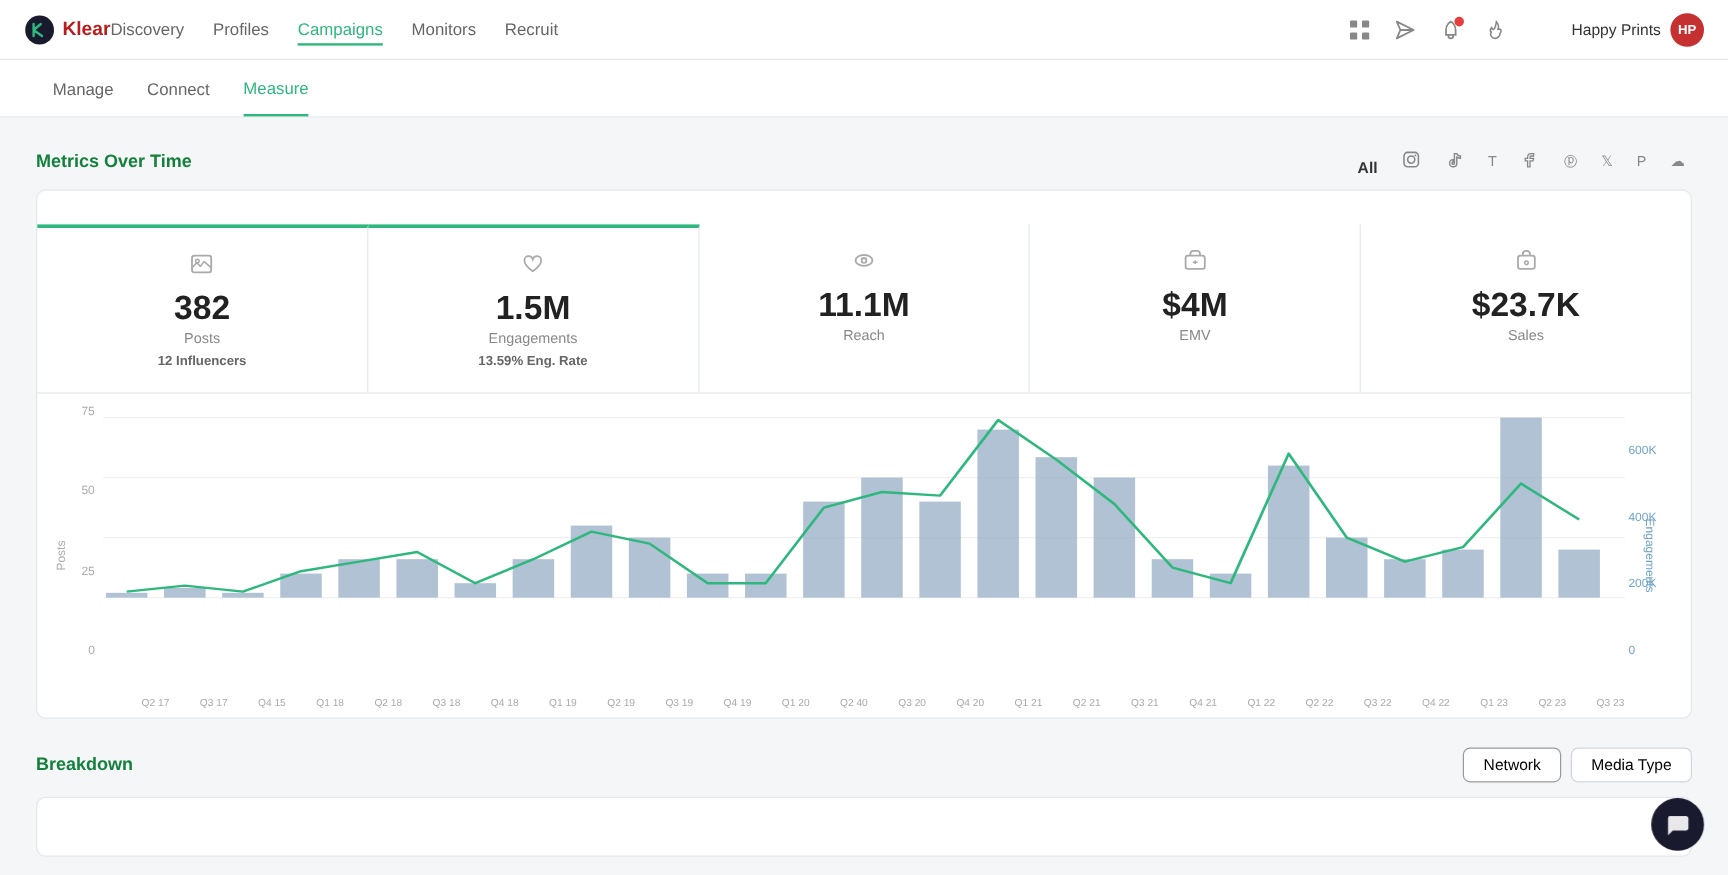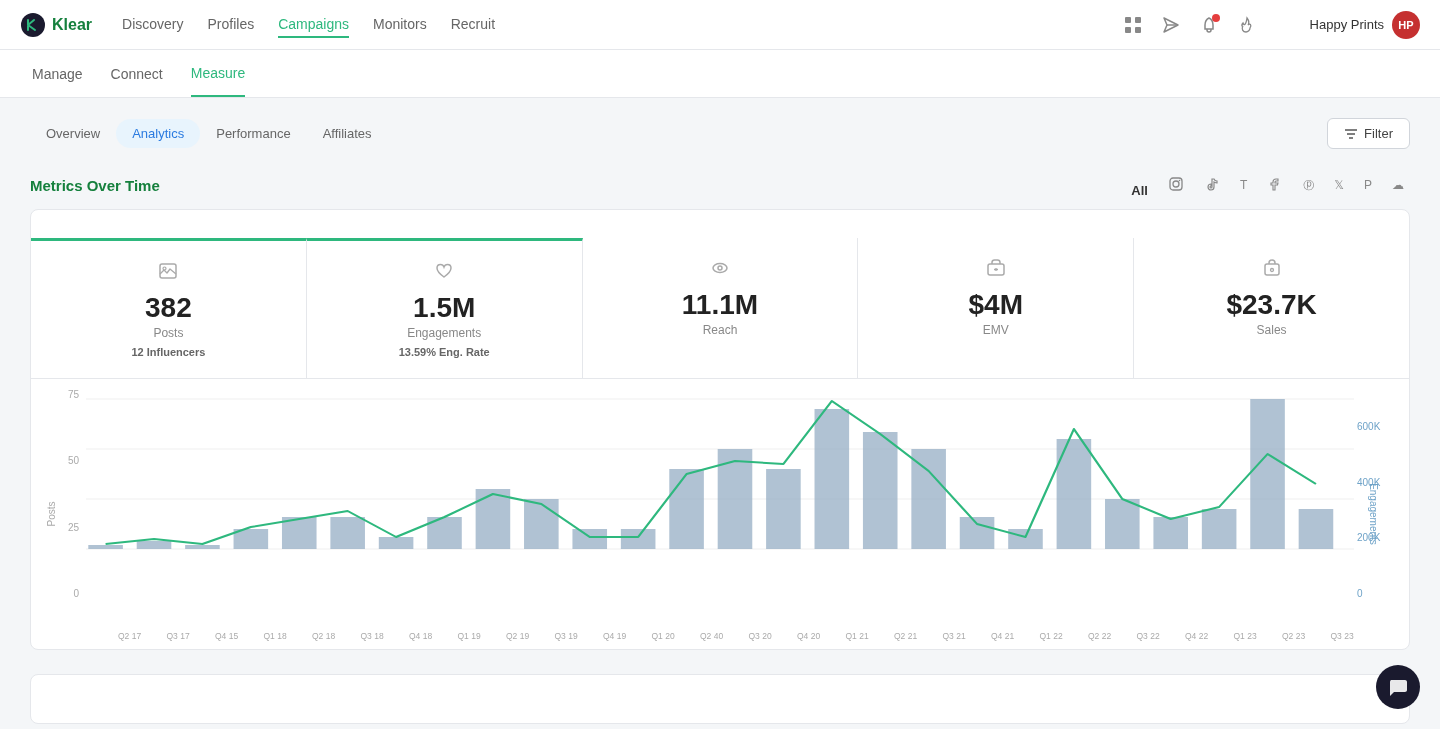--- a/index.html
+++ b/index.html
@@ -9,40 +9,40 @@
     .top-nav {
       background: #fff;
       display: flex;
       align-items: center;
       height: 50px;
       padding: 0 20px;
       border-bottom: 1px solid #e5e7eb;
       position: relative;
       z-index: 10;
     }
-    .logo { display: flex; align-items: center; gap: 6px; font-weight: 700; font-size: 16px; color: #15803d; margin-right: 30px; }
+    .logo { display: flex; align-items: center; gap: 6px; font-weight: 700; font-size: 16px; color: #b91c1c; }
     .logo-icon { width: 26px; height: 26px; }
     .nav-links { display: flex; gap: 24px; flex: 1; }
     .nav-link { text-decoration: none; color: #666; font-size: 14px; padding: 4px 0; }
     .nav-link.active { color: #2eb87e; border-bottom: 2px solid #2eb87e; }
     .nav-right { display: flex; align-items: center; gap: 16px; margin-left: auto; }
     .nav-icon { width: 22px; height: 22px; display: flex; align-items: center; justify-content: center; color: #666; font-size: 16px; cursor: pointer; }
     .nav-icon.notification { position: relative; }
     .notif-dot { width: 8px; height: 8px; background: #e53e3e; border-radius: 50%; position: absolute; top: 0; right: 0; }
     .user-info { display: flex; align-items: center; gap: 8px; cursor: pointer; }
     .user-avatar { width: 28px; height: 28px; background: #c53030; border-radius: 50%; display: flex; align-items: center; justify-content: center; color: #fff; font-size: 11px; font-weight: 700; }
     .user-name { font-size: 13px; color: #333; padding-left: 36px; }
 
     
     .sub-nav {
       background: #fff;
       display: flex;
       align-items: center;
       height: 48px;
-      padding: 0 32px;
+      padding: 0 44px;
       border-bottom: 1px solid #e5e7eb;
       gap: 28px;
     }
     .sub-nav-link { text-decoration: none; color: #666; font-size: 14px; padding: 14px 0; }
     .sub-nav-link.active { color: #2eb87e; border-bottom: 2px solid #2eb87e; }
 
     
     .content { padding: 20px 30px; }
 
     
@@ -188,34 +188,20 @@
 </nav>
 
 <div class="sub-nav">
   <a class="sub-nav-link">Manage</a>
   <a class="sub-nav-link">Connect</a>
   <a class="sub-nav-link active">Measure</a>
 </div>
 
 <div class="content">
 
-  <div class="tabs-row">
-    <button class="tab-btn">Overview</button>
-    <button class="tab-btn active">Analytics</button>
-    <button class="tab-btn">Performance</button>
-    <button class="tab-btn">Affiliates</button>
-    <button class="filter-btn">
-      <svg width="14" height="14" viewBox="0 0 14 14" fill="none">
-          <line x1="1" y1="3" x2="13" y2="3" stroke="#555" stroke-width="1.5"></line>
-          <line x1="3" y1="7" x2="11" y2="7" stroke="#555" stroke-width="1.5"></line>
-          <line x1="5" y1="11" x2="9" y2="11" stroke="#555" stroke-width="1.5"></line>
-        </svg>
-      <span>Filter</span>
-    </button>
-  </div>
 
   <div>
     <div style="display:flex; align-items:center; justify-content:space-between; margin-bottom:8px;">
       <span class="section-title">Metrics Over Time</span>
       <div class="platform-bar" style="border:none;padding:0;">
         <button class="platform-btn active">All</button>
         <button class="platform-btn">
           <svg width="16" height="16" viewBox="0 0 16 16" fill="none">
               <rect x="2" y="2" width="12" height="12" rx="3" stroke="#888" stroke-width="1.3"></rect>
               <circle cx="8" cy="8" r="3" stroke="#888" stroke-width="1.3"></circle>
@@ -384,20 +370,27 @@
             <span>Q4 22</span>
             <span>Q1 23</span>
             <span>Q2 23</span>
             <span>Q3 23</span>
         </div>
       </div>
     </div>
   </div>
 
   <div class="breakdown-section">
+    <div class="breakdown-header">
+      <span class="section-title">Breakdown</span>
+      <div class="breakdown-tabs">
+        <button class="breakdown-tab active">Network</button>
+        <button class="breakdown-tab">Media Type</button>
+      </div>
+    </div>
     <div class="breakdown-bars"></div>
   </div>
 
 </div>
 
 <div class="chat-btn">
   <svg width="22" height="22" viewBox="0 0 22 22" fill="none">
       <path d="M4 4H18C19.1 4 20 4.9 20 6V14C20 15.1 19.1 16 18 16H7L3 20V6C3 4.9 3.9 4 4 4Z" fill="white" opacity="0.9"></path>
     </svg>
 </div>

